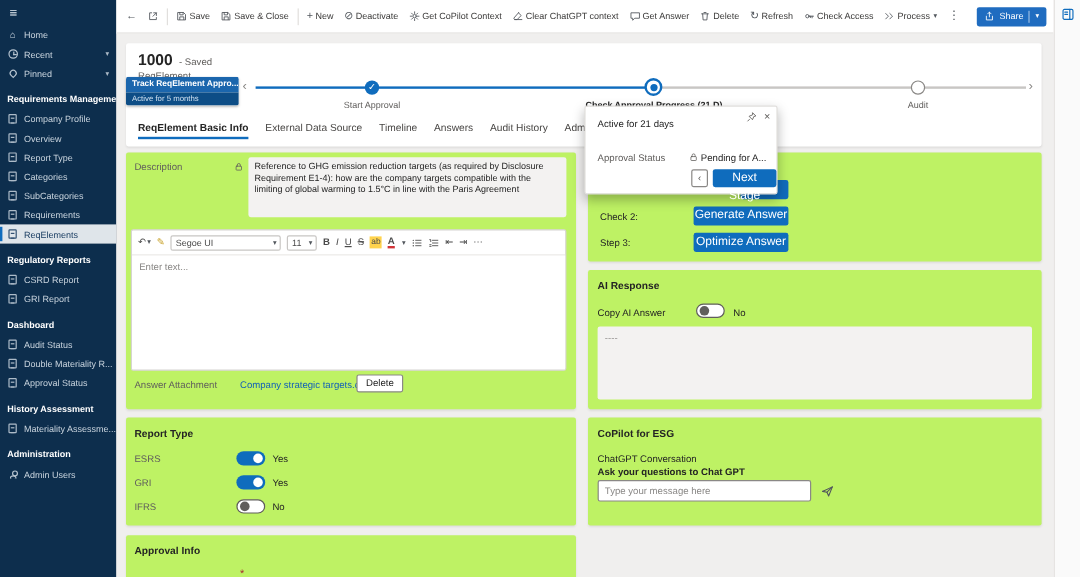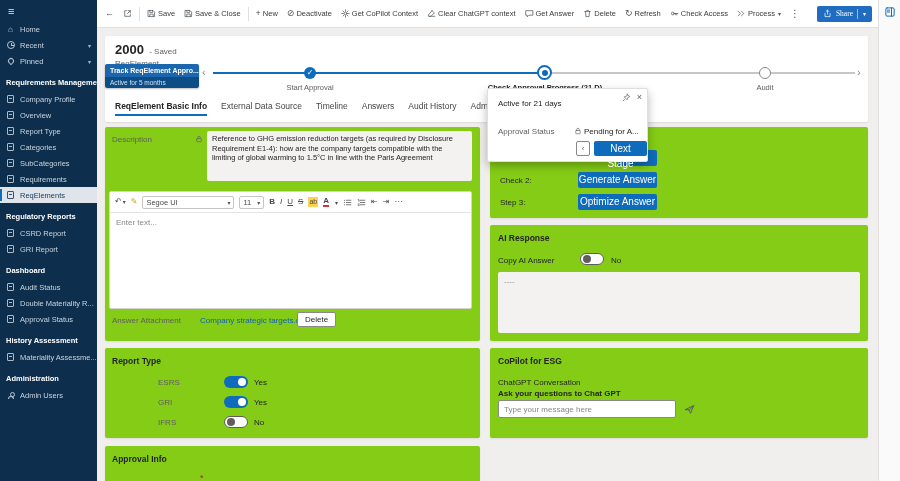--- a/index.html
+++ b/index.html
@@ -37,21 +37,21 @@
   .main { position:absolute; left:97px; right:22px; top:0; height:100%; background:#f0efee; overflow:hidden; }
 
   
   .cmdbar { position:absolute; left:0; right:0; top:0; height:28px; background:#fff; border-bottom:1px solid #e3e1df; display:flex; align-items:center; padding:0 6px; gap:5px; font-size:7.5px; color:#3b3a39; white-space:nowrap; }
   .cmd { display:flex; align-items:center; gap:2px; cursor:pointer; padding:2px 2px; }
   .cmd .cic, .cmd .gly { color:#51565c; }
   .gly { font-size:9px; line-height:9px; }
   .caret { font-size:6px; color:#51565c; margin-left:1px; }
   .cmd-sep { width:1px; height:14px; background:#e1dfdd; flex:none; }
   .cmd-spacer { flex:1; }
-  .share-btn { background:#1f6cc0; color:#fff; border-radius:2px; display:flex; align-items:center; gap:4px; padding:3px 6px; font-size:7.5px; cursor:pointer;font-family:Liberation Serif, serif; }
+  .share-btn { background:#1f6cc0; color:#fff; border-radius:2px; display:flex; align-items:center; gap:4px; padding:3px 6px; font-size:7.5px; cursor:pointer; }
   .share-btn .caret { color:#fff; }
   .share-sep { width:1px; height:10px; background:rgba(255,255,255,.55); }
 
   
   .band { position:absolute; left:8px; top:36px; width:763px; height:86px; background:#fff; border-radius:2px; box-shadow:0 1px 2px rgba(0,0,0,.08); }
   .rec-id { font-size:13px; font-weight:bold; color:#242424; }
   .rec-status { font-size:8px; color:#605e5c; margin-left:3px; }
   .rec-entity { font-size:8px; color:#605e5c; margin-top:2px; }
   .badge { position:absolute; left:0; top:28px; width:94px; border-radius:2px; overflow:hidden; z-index:3; cursor:pointer; box-shadow:0 1px 2px rgba(0,0,0,.25); }
   .badge-top { background:#1b66ad; color:#fff; font-size:7px; font-weight:bold; padding:3px 5px; white-space:nowrap; overflow:hidden; }
@@ -63,21 +63,21 @@
   .st-act::after { content:""; position:absolute; left:2.5px; top:2.5px; width:6px; height:6px; border-radius:50%; background:#0f6cbd; }
   .st-fut { position:absolute; top:31px; width:12px; height:12px; margin-left:-6px; border-radius:50%; border:1.5px solid #8a8886; background:#fff; cursor:pointer; }
   .st-lbl { position:absolute; top:47px; transform:translateX(-50%); white-space:nowrap; font-size:7.5px; color:#605e5c; }
   .st-lbl.b { font-weight:bold; color:#242424; }
   .tabs { position:absolute; left:10px; top:60px; display:flex; gap:14px; font-size:8.5px; color:#484644; height:20px; align-items:center; }
   .tab { cursor:pointer; position:relative; white-space:nowrap; display:flex; align-items:center; gap:2px; }
   .tab.active { font-weight:bold; color:#242424; }
   .tab.active::after { content:""; position:absolute; left:0; right:0; bottom:-5px; height:2px; background:#0f6cbd; }
 
   
-  .card { position:absolute; background:#84cc16; border-radius:2px; box-shadow:0 1px 2px rgba(0,0,0,.08); }
+  .card { position:absolute; background:#bef264; border-radius:2px; box-shadow:0 1px 2px rgba(0,0,0,.08); }
   #card-basic   { left:8px;   top:127px; width:375px; height:214px; }
   #card-steps   { left:393px; top:127px; width:378px; height:91px;  }
   #card-ai      { left:393px; top:225px; width:378px; height:116px; }
   #card-report  { left:8px;   top:348px; width:375px; height:90px;  }
   #card-copilot { left:393px; top:348px; width:378px; height:90px;  }
   #card-approval{ left:8px;   top:446px; width:375px; height:80px;  }
   .card-title { position:absolute; font-size:8.5px; font-weight:bold; color:#242424; }
   .flabel { position:absolute; font-size:8px; color:#605e5c; white-space:nowrap; }
   .lock { position:absolute; color:#605e5c; }
 
@@ -97,21 +97,21 @@
   .link { color:#1160b7; cursor:pointer; }
   .btn-ghost { position:absolute; border:1px solid #8a8886; border-radius:2px; background:#fff; font-size:8px; color:#242424; padding:2px 7px; cursor:pointer; text-align:center; }
   .btn-blue { position:absolute; background:#0f6cbd; border-radius:2px; color:#fff; font-size:10px; text-align:center; cursor:pointer; }
 
   .toggle { width:24px; height:12px; border-radius:7px; position:relative; flex:none; cursor:pointer; }
   .toggle.on { background:#0f6cbd; }
   .toggle.on::after { content:""; position:absolute; width:8px; height:8px; border-radius:50%; background:#fff; top:2px; right:2px; }
   .toggle.off { border:1px solid #605e5c; background:#fff; }
   .toggle.off::after { content:""; position:absolute; width:8px; height:8px; border-radius:50%; background:#605e5c; top:1px; left:2px; }
   .rt-row { position:absolute; left:7px; display:flex; align-items:center; font-size:8px; color:#242424; }
-  .rt-row .lbl { width:66px; color:#605e5c;margin-left:46px; }
+  .rt-row .lbl { width:85px; color:#605e5c; }
   .rt-row .st { margin-left:6px; }
 
   .gray-box { position:absolute; background:#f3f2f1; border-radius:2px; font-size:8px; color:#979593; padding:5px 6px; }
 
   .chat-input { position:absolute; left:8px; top:52px; width:178px; height:18px; border:1px solid #8a8886; border-radius:2px; font-size:8px; padding:0 5px; font-family:inherit; color:#242424; outline:none; }
   .chat-input::placeholder { color:#8a8886; }
 
   
   .popup { position:absolute; left:390px; top:88px; width:161px; height:74px; background:#fff; border-radius:2px; border:1px solid #e1dfdd; box-shadow:0 4px 10px rgba(0,0,0,.28); z-index:30; }
   .pp-icons { position:absolute; right:5px; top:4px; display:flex; gap:6px; align-items:center; color:#605e5c; }
@@ -337,21 +337,21 @@
             <path d="M8 9V2M5.5 4.5L8 2l2.5 2.5M3.5 8v5.5h9V8"></path>
           </svg>
         <span>Share</span>
         <span class="share-sep"></span>
         <span class="caret">▾</span>
       </span>
     </div>
 
     <div class="band">
       <div style="position:absolute;left:10px;top:6px;">
-        <span class="rec-id">2000</span>
+        <span class="rec-id">1000</span>
         <span class="rec-status">- Saved</span>
         <div class="rec-entity">ReqElement</div>
       </div>
 
       <div class="badge">
         <div class="badge-top">Track ReqElement Appro...</div>
         <div class="badge-bot">Active for 5 months</div>
       </div>
 
       <span class="bpf-chev" style="left:97px;">‹</span>

